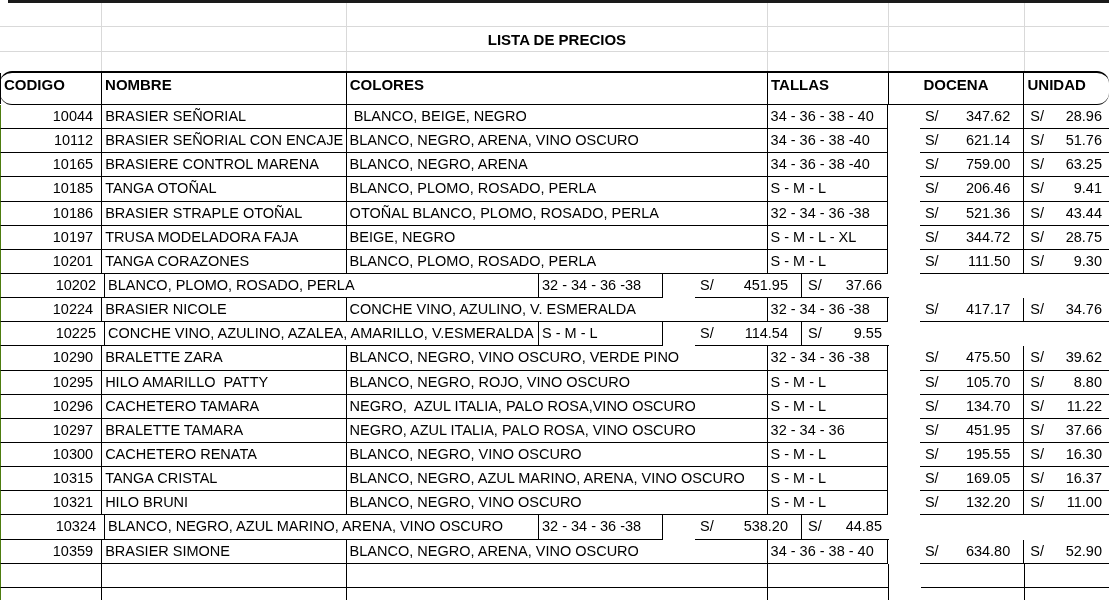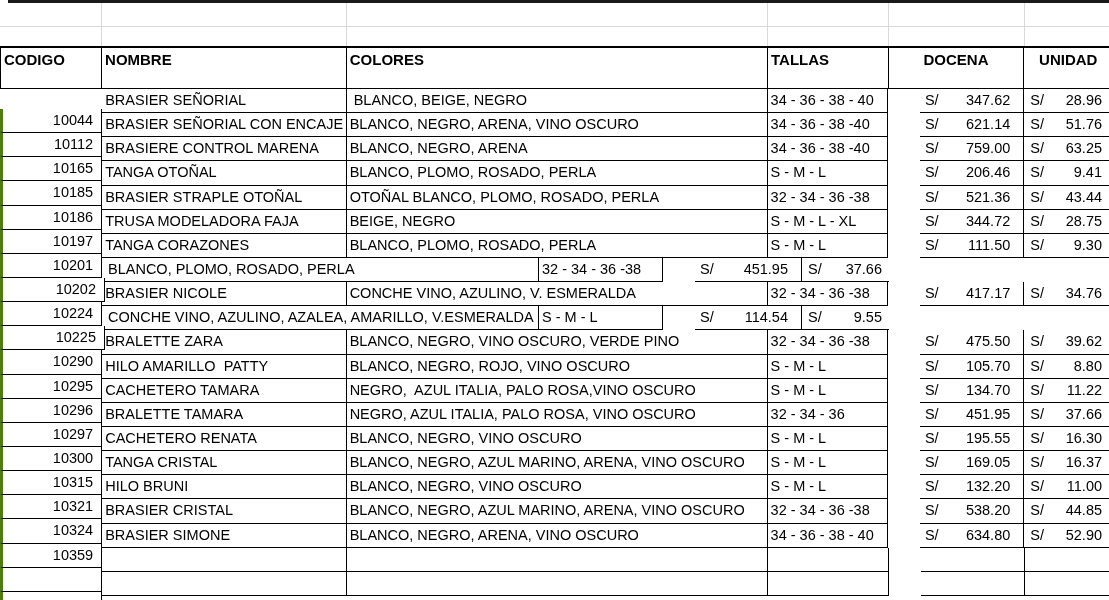--- a/index.html
+++ b/index.html
@@ -11,47 +11,47 @@
   .top-line { position: absolute; top: 0; left: 8px; right: 0; height: 3px; background: #1a1a1a; z-index: 3; }
 
   .row { display: flex; width: 1109px; }
 
   
   .c0 { width: 105px; }
   .c1 { width: 252px; }
   .c2 { width: 434px; }
   .c3 { width: 124px; }
   .c4 { width: 107px; margin-left: 32px; }
-  .c5 { width: 87px; text-align: center; }
+  .c5 { width: 87px; }
 
   
   .toprow .gcell { border-right: 1px solid #d9d9d9; height: 100%; }
   .toprow .gcell:last-child { border-right: none; }
   .toprow { border-bottom: 1px solid #d9d9d9; }
   .r0 { height: 27px; }
   .r1 { height: 25px; }
   .r2 { height: 19px; border-bottom: none; }
 
   .title-cell { display: flex; align-items: center; justify-content: center;
                 font-weight: bold; font-size: 15px; overflow: hidden; }
 
   
-  .header-row { height: 43px; border-top: 2px solid #000; border-bottom: 1px solid #000; }
+  .header-row { height: 34px; border-top: 2px solid #000; border-bottom: 1px solid #000; border-radius: 12px; }
   .header-row .hcell { border-right: 1px solid #000; height: 100%;
                        font-weight: bold; font-size: 15px; line-height: 24px;
                        padding-left: 3px; white-space: pre; overflow: hidden; }
   .header-row .hcell:first-child { border-left: 1px solid #000; }
   .header-row .hcell:last-child { border-right: none; }
 
   
   .data-row { height: 24.15px; }
   .empty-row { height: 24px; }
   .cell { border-right: 1px solid #000; border-bottom: 1px solid #000; height: 100%;
           font-size: 14.5px; line-height: 23px; white-space: pre; overflow: hidden; }
-  .row .cell:first-child { border-left: 3px solid #4d7c0f; margin-top: 20px; }
+  .row .cell:first-child { border-left: 1px solid #4d7c0f; }
   .row .cell:last-child { border-right: none; }
 
   .codigo-cell { text-align: right; padding-right: 8px; }
   .text-cell { padding-left: 3px; }
   .price-cell { display: flex; justify-content: space-between; align-items: center; }
   .price-cell.c4 { padding-left: 5px; padding-right: 13px; }
   .price-cell.c5 { padding-left: 6px; padding-right: 7px; }
 </style>
 </head>
 <body>
@@ -60,20 +60,28 @@
   <div class="top-line"></div>
 
   <div class="row toprow r0">
     <div class="gcell c0"></div>
     <div class="gcell c1"></div>
     <div class="gcell c2"></div>
     <div class="gcell c3"></div>
     <div class="gcell c4"></div>
     <div class="gcell c5"></div>
   </div>
+  <div class="row toprow r1">
+    <div class="gcell c0"></div>
+    <div class="gcell c1"></div>
+    <div class="gcell c2 title-cell">LISTA DE PRECIOS</div>
+    <div class="gcell c3"></div>
+    <div class="gcell c4"></div>
+    <div class="gcell c5"></div>
+  </div>
   <div class="row toprow r2">
     <div class="gcell c0"></div>
     <div class="gcell c1"></div>
     <div class="gcell c2"></div>
     <div class="gcell c3"></div>
     <div class="gcell c4"></div>
     <div class="gcell c5"></div>
   </div>
 
   <div class="row header-row">
@@ -215,21 +223,20 @@
       <div class="row data-row">
         <div class="cell codigo-cell c0">10321</div>
         <div class="cell text-cell c1">HILO BRUNI</div>
         <div class="cell text-cell c2">BLANCO, NEGRO, VINO OSCURO</div>
         <div class="cell text-cell c3">S - M - L</div>
         <div class="cell price-cell c4"><span>S/</span><span>132.20</span></div>
         <div class="cell price-cell c5"><span>S/</span><span>11.00</span></div>
       </div>
       <div class="row data-row">
         <div class="cell codigo-cell c0">10324</div>
-        <div class="cell text-cell c1">BRASIER CRISTAL</div>
         <div class="cell text-cell c2">BLANCO, NEGRO, AZUL MARINO, ARENA, VINO OSCURO</div>
         <div class="cell text-cell c3">32 - 34 - 36 -38</div>
         <div class="cell price-cell c4"><span>S/</span><span>538.20</span></div>
         <div class="cell price-cell c5"><span>S/</span><span>44.85</span></div>
       </div>
       <div class="row data-row">
         <div class="cell codigo-cell c0">10359</div>
         <div class="cell text-cell c1">BRASIER SIMONE</div>
         <div class="cell text-cell c2">BLANCO, NEGRO, ARENA, VINO OSCURO</div>
         <div class="cell text-cell c3">34 - 36 - 38 - 40</div>

